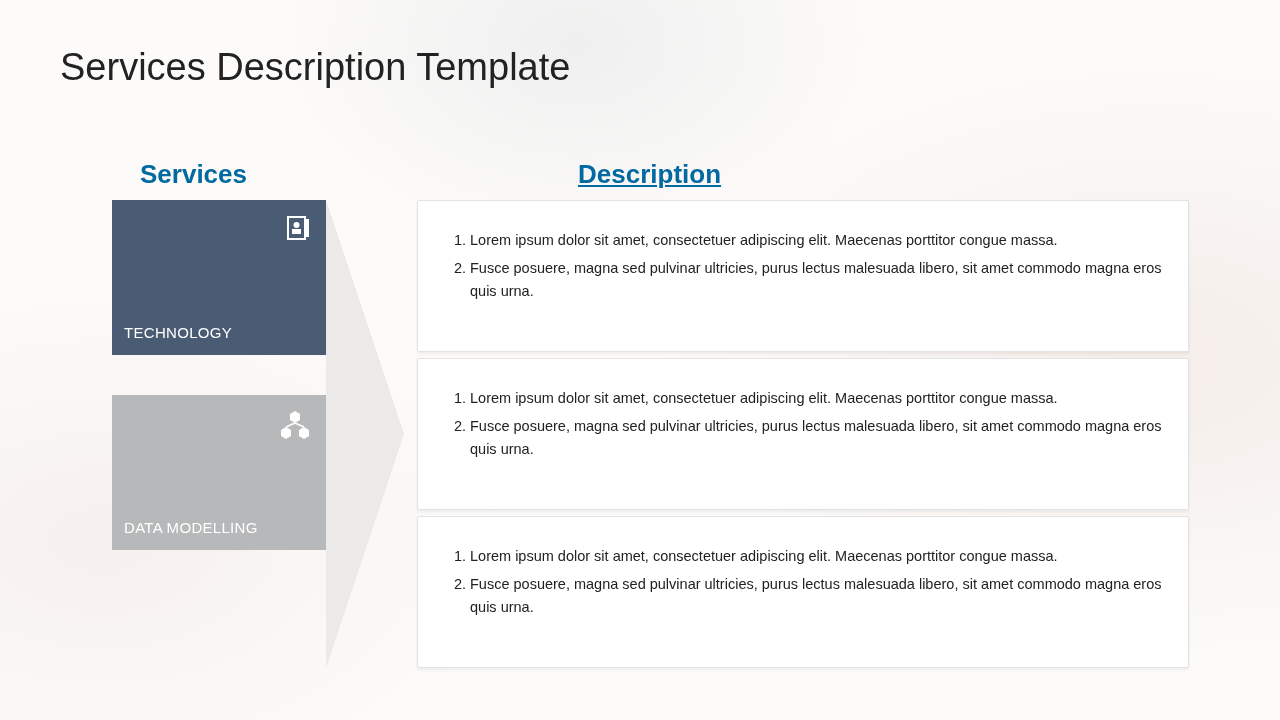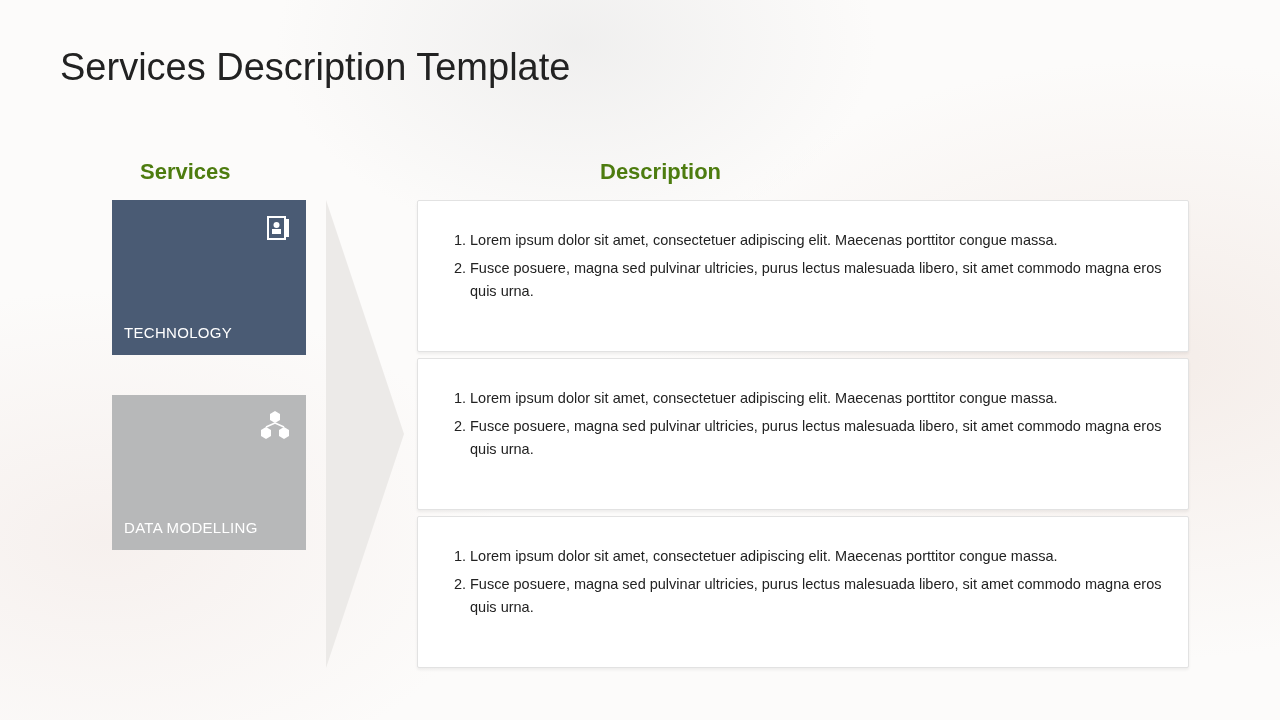--- a/index.html
+++ b/index.html
@@ -15,35 +15,35 @@
     position: absolute;
     top: 46px;
     left: 60px;
     font-size: 38px;
     font-weight: 400;
     color: #222;
   }
   .col-head {
     position: absolute;
     top: 159px;
-    font-size: 22px;
+    font-size: 26px;
     font-weight: 600;
-    color: #4d7c0f;
+    color: #0369a1;
   }
   .col-head.services { left: 140px; }
-  .col-head.description { left: 600px; }
+  .col-head.description { left: 578px; text-decoration: underline; }
 
   .cards {
     position: absolute;
     left: 112px;
     top: 200px;
     width: 214px;
   }
   .card {
-    width: 194px;
+    width: 214px;
     height: 155px;
     position: relative;
     color: #fff;
     margin-bottom: 3px;
   }
   .card .icon { position: absolute; top: 14px; right: 14px; }
   .card .label {
     position: absolute;
     bottom: 14px;
     left: 12px;

